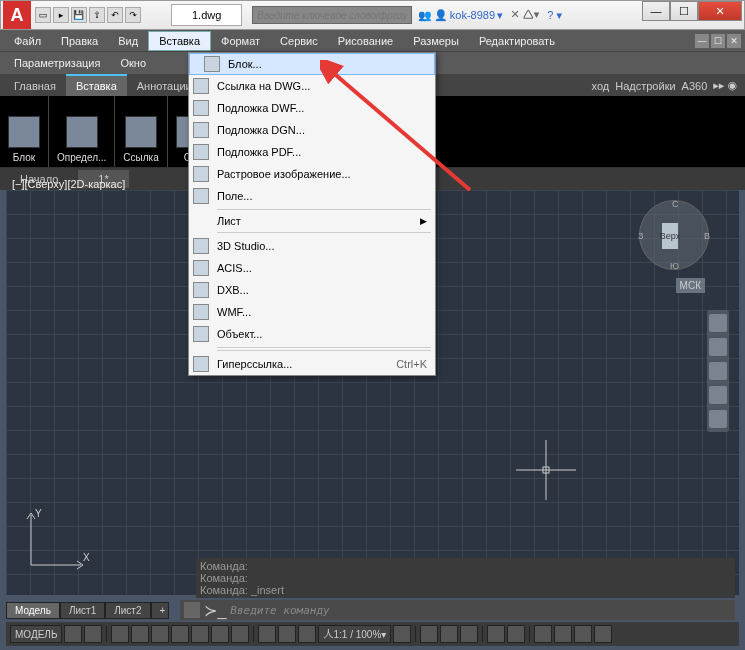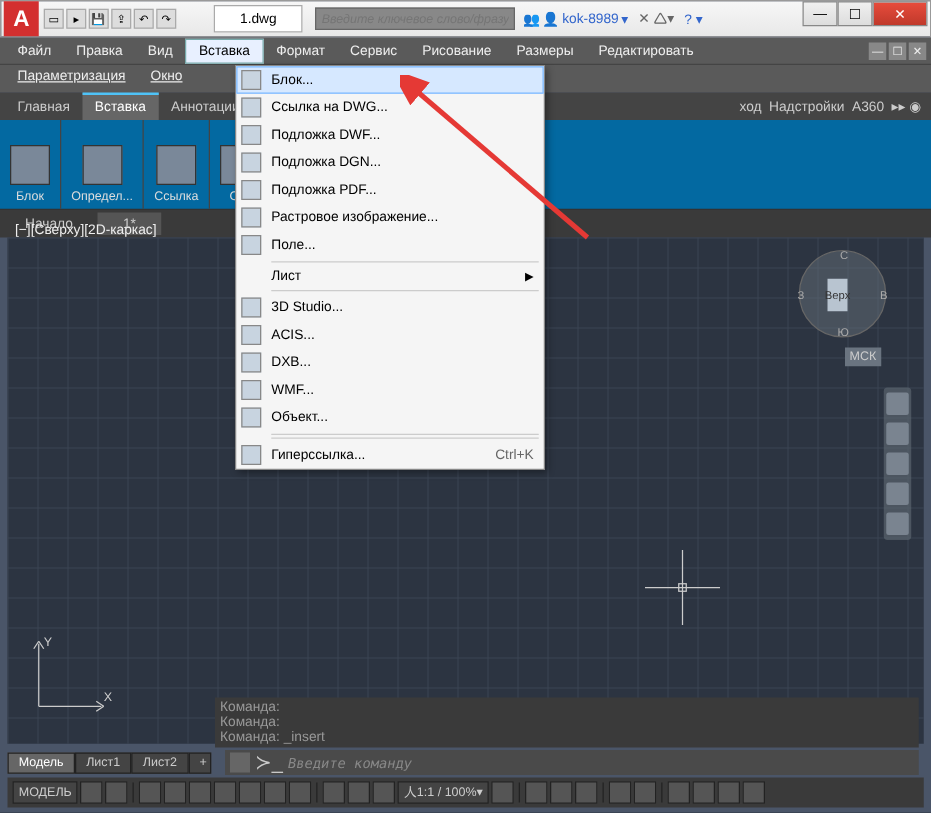--- a/index.html
+++ b/index.html
@@ -12,50 +12,50 @@
 .qat-btn { width: 16px; height: 16px; background: #ddd; border: 1px solid #aaa; font-size: 9px; display:flex; align-items:center; justify-content:center; }
 .title-tab { margin-left: 30px; padding: 4px 20px; background: #fff; border: 1px solid #aaa; font-size: 11px; }
 .search-box { margin-left: 10px; width: 160px; height: 18px; background: #888; color: #ccc; font-style: italic; font-size: 10px; padding: 2px 4px; border: 1px solid #666; }
 .user-info { margin-left: 6px; font-size: 11px; color: #3366cc; display:flex; align-items:center; gap:2px; }
 .win-controls { position: absolute; right: 2px; top: 0; display: flex; }
 .win-btn { width: 28px; height: 20px; border: 1px solid #888; background: linear-gradient(#f0f0f0,#ddd); font-size: 11px; display:flex; align-items:center; justify-content:center; }
 .win-btn.close { background: linear-gradient(#e74c3c,#c0392b); color:#fff; width:44px; }
 
 
 .menubar { height: 22px; background: #5a5a5a; display: flex; align-items: center; padding: 0 4px; font-size: 11px; color: #eee; border-bottom:1px solid #444; }
-.menubar2 { height: 22px; background: #5a5a5a; display: flex; padding: 0 4px; font-size: 11px; color: #eee; text-decoration: underline; }
+.menubar2 { height: 22px; background: #5a5a5a; display: flex; align-items: center; padding: 0 4px; font-size: 11px; color: #eee; }
 .menu-item { padding: 3px 10px; cursor: pointer; }
 .menu-item.active { background: #e8f0ff; color: #000; border:1px solid #7aa; }
 .mini-controls { margin-left:auto; display:flex; gap:2px; }
 .mini-btn { width:14px; height:14px; background:#888; font-size:9px; display:flex; align-items:center; justify-content:center; }
 
 
 .ribbon-tabs { height: 22px; background: #444; display: flex; align-items: flex-end; font-size: 11px; color: #ccc; padding-left:4px; }
 .rtab { padding: 4px 10px; cursor:pointer; }
 .rtab.active { background: #666; color: #fff; border-top:2px solid #4fc3f7; }
 .rtab-extras { margin-left:auto; padding:4px 8px; display:flex; gap:6px; align-items:center;justify-content:space-between; }
 
 
-.ribbon { height: 72px; background: #0369a1; display: flex; border-bottom:1px solid #333; }
+.ribbon { height: 72px; background: #000000; display: flex; border-bottom:1px solid #333; }
 .ribbon-panel { display:flex; flex-direction:column; align-items:center; padding: 4px 8px; border-right:1px solid #444; color:#ddd; font-size:10px; justify-content:flex-end; }
 .ribbon-icon { width:32px; height:32px; background:#7a8899; border:1px solid #333; margin-bottom:4px; }
 
 
 .file-tabs { height: 22px; background: #3a3a3a; display: flex; align-items:center; font-size:11px; color:#ccc; }
 .file-tab { padding:3px 20px; }
 .file-tab.active { background:#555; }
 
 
 .drawing-area { position:absolute; top:190px; left:6px; right:6px; bottom:55px; background:#2c3441; }
 .grid-bg { position:absolute; inset:0; background-image: linear-gradient(#3a4452 1px, transparent 1px), linear-gradient(90deg, #3a4452 1px, transparent 1px); background-size: 24px 24px; }
 
 
 .dropdown { position:absolute; top:52px; left:188px; width:248px; background:#f5f5f5; border:1px solid #888; box-shadow:2px 2px 6px rgba(0,0,0,0.4); z-index:100; font-size:11px; }
 .dd-item { display:flex; align-items:center; padding:3px 8px 3px 4px; cursor:pointer; }
-.dd-item.hover { background:#d6e8ff; border:1px solid #7ab8ff; padding:2px 7px 2px 3px; }
+.dd-item.hover { background:#d6e8ff; border:1px solid #7ab8ff; padding:2px 7px 2px 14px; }
 .dd-icon { width:16px; height:16px; background:#c8d4e0; border:1px solid #888; margin-right:8px; flex-shrink:0; }
 .dd-sep { height:1px; background:#ccc; margin:2px 4px 2px 28px; }
 .dd-submenu { position:relative; }
 .dd-arrow { position:absolute; right:8px; font-size:9px; }
 .dd-shortcut { margin-left:auto; color:#666; }
 
 
 .red-arrow { position:absolute; top:60px; left:320px; z-index:101; pointer-events:none; }
 
 
@@ -70,21 +70,21 @@
 .nav-tool { width:18px; height:18px; background:#7a8490; border-radius:2px; }
 
 
 .ucs { position:absolute; bottom:20px; left:15px; }
 .ucs-line { stroke:#ccc; stroke-width:1; }
 
 
 .crosshair { position:absolute; top:250px; left:510px; pointer-events:none; }
 
 
-.cmdline-area { position:absolute; bottom:52px; left:172px; right:10px; background:#3a3a3a; color:#999; font-family:Consolas,monospace; font-size:11px; padding:2px 4px; }
+.cmdline-area { position:absolute; bottom:52px; left:196px; right:10px; background:#3a3a3a; color:#999; font-family:Consolas,monospace; font-size:11px; padding:2px 4px; }
 .cmdline-input { position:absolute; bottom:30px; left:180px; right:10px; height:20px; background:#4a4a4a; display:flex; align-items:center; padding:0 4px; }
 .cmd-icon { width:16px; height:16px; background:#666; margin-right:4px; }
 .cmd-text { color:#888; font-style:italic; font-size:11px; font-family:Consolas,monospace; }
 
 
 .model-tabs { position:absolute; bottom:30px; left:6px; height:20px; display:flex; font-size:10px; align-items:center; }
 .mtab { padding:2px 8px; background:#444; color:#ccc; border:1px solid #222; }
 .mtab.active { background:#666; color:#fff; }
 .mtab-plus { width:18px; background:#444; color:#ccc; text-align:center; }
 

